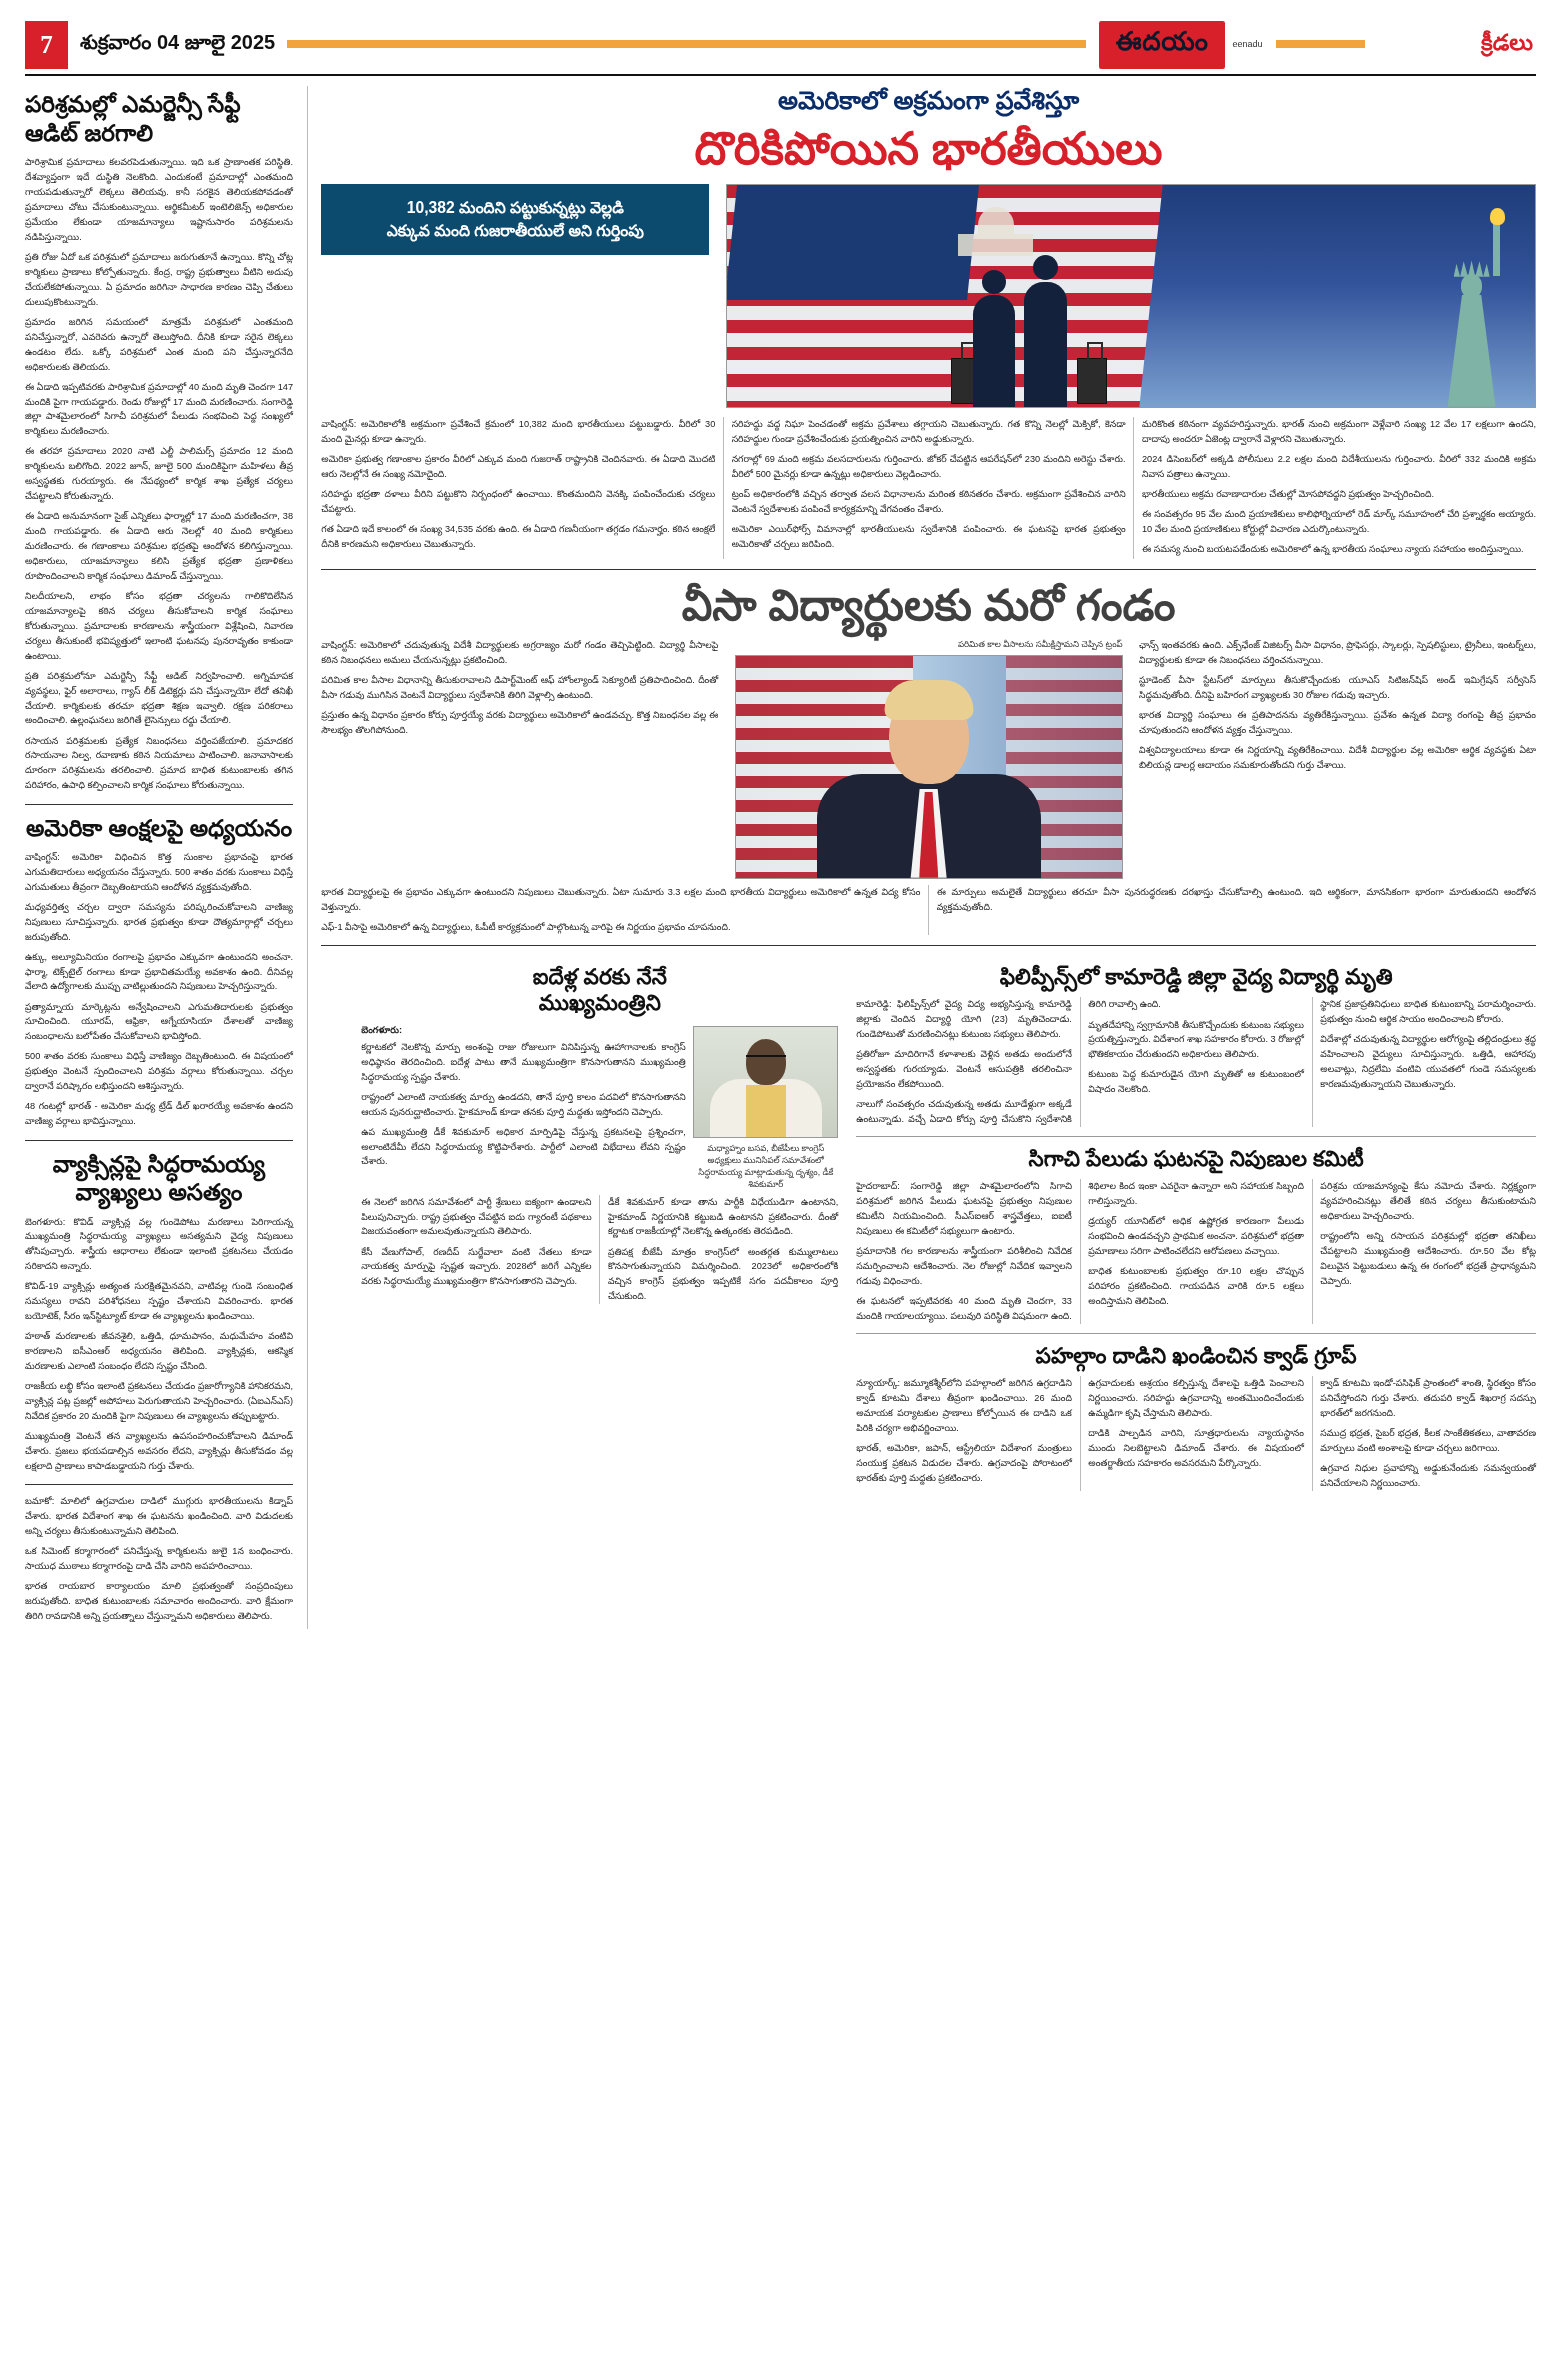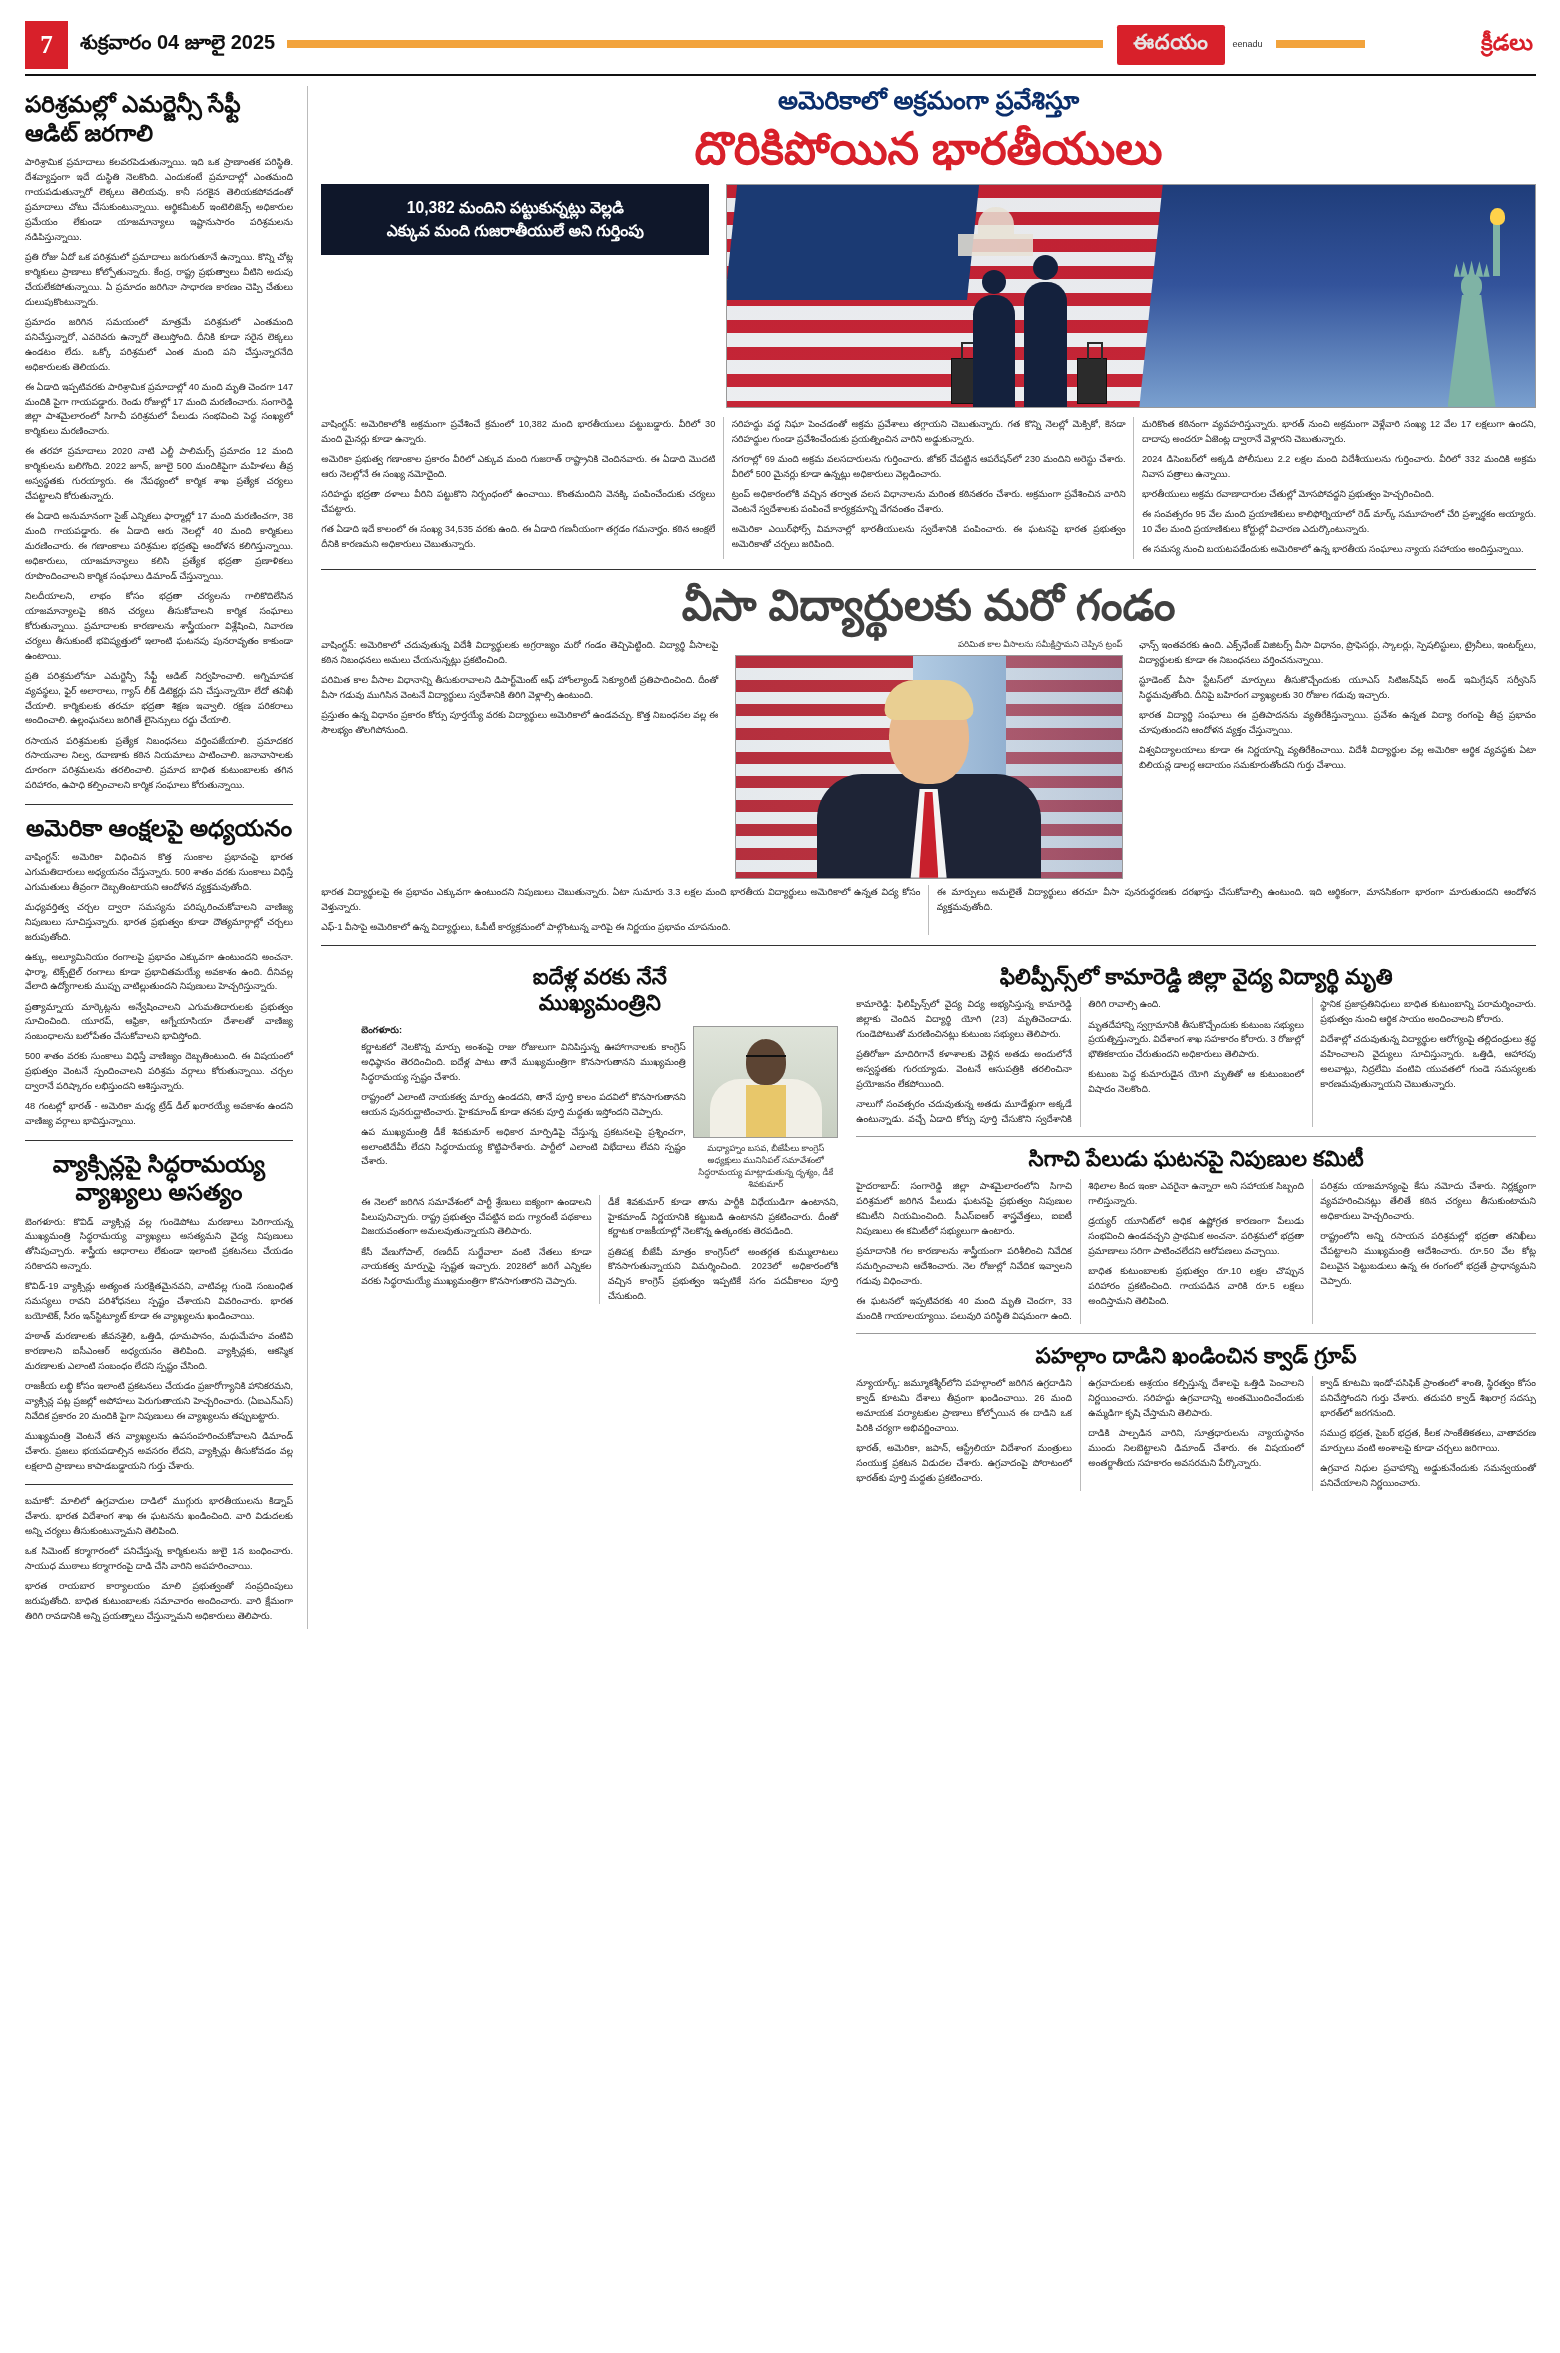--- a/index.html
+++ b/index.html
@@ -58,22 +58,22 @@
     background: #f2a33c;
   }
   .masthead-logo {
     display:flex;
     align-items:center;
     gap: 7.5px;
     padding: 0 13.4px;
   }
   .logo-badge {
     background:#d8202a;
-    color:#e5e5e5;
-    font-size: 21px;
+    color:#0f172a;
+    font-size: 26px;
     font-weight:bold;
     padding: 4.5px 16.4px 6px 16.4px;
     border-radius: 2.2px;
     letter-spacing: 0.7px;
   }
   .logo-sub {
     font-size: 9px;
     color:#333;
     line-height: 1.1;
   }
@@ -229,21 +229,21 @@
     position:absolute; left: 224px; top: 9px; width: 89px; height: 67px; opacity:.85;
   }
   .dome {
     position:absolute; left: 27px; top: 13.4px; width: 36px; height: 27px; background:#e8e2d5; border-radius: 36px 36px 0 0;
   }
   .dome-base {
     position:absolute; left: 7.5px; top: 40px; width: 75px; height: 22.4px; background:#e8e2d5;
   }
 
   .redbox {
-    background: #0f172a;
+    background: #0c4a6e;
     color: #fff;
     padding: 12px 13.4px;
     font-size: 15.7px;
     font-weight: bold;
     line-height: 1.5;
     text-align: center;
     margin-bottom: 7.5px;
   }
 
   .three-col {

